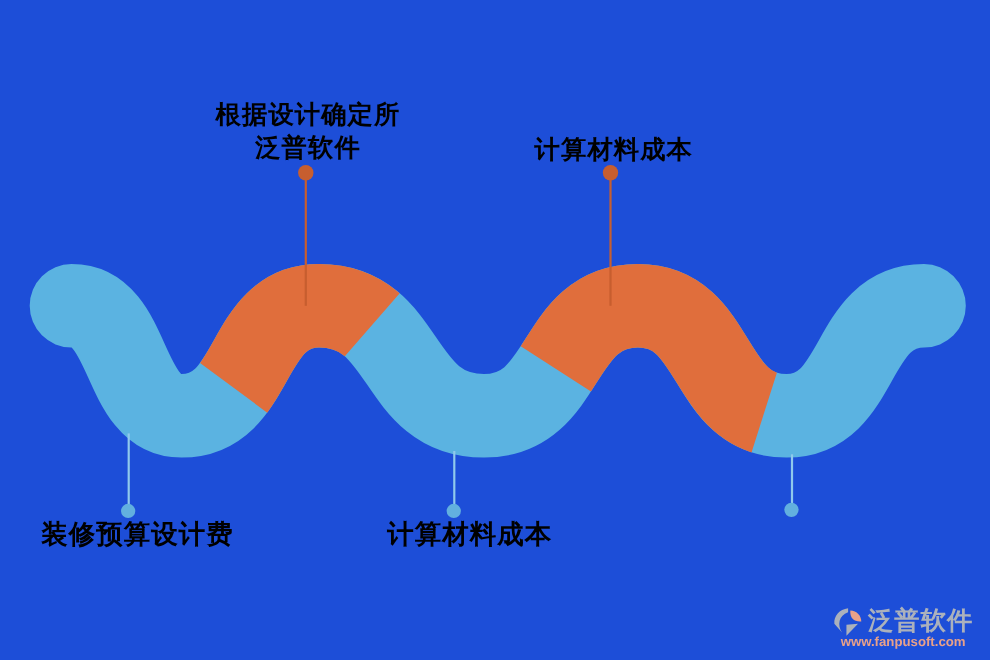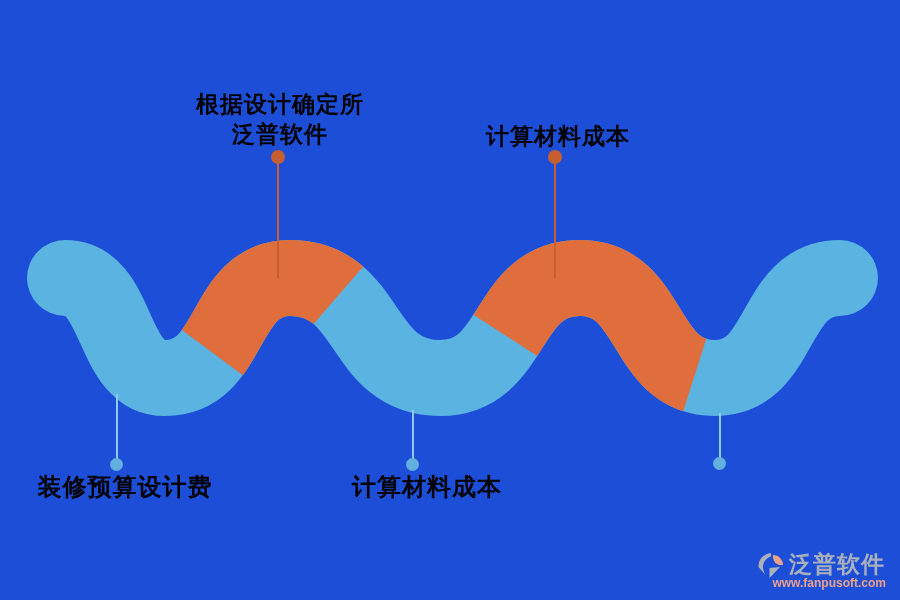--- a/index.html
+++ b/index.html
@@ -60,21 +60,21 @@
     left: 33px; top: 0;
     font-size: 23px;
     font-weight: 700;
     letter-spacing: 1px;
     white-space: nowrap;
   }
   .watermark-url {
     position: absolute;
     left: 0; top: 27px;
     width: 130px;
-    text-align: right;
+    text-align: center;
     font-size: 12px;
     font-weight: 700;
     white-space: nowrap;
   }
 </style>
 </head>
 <body>
 
 <div class="stage">
 

